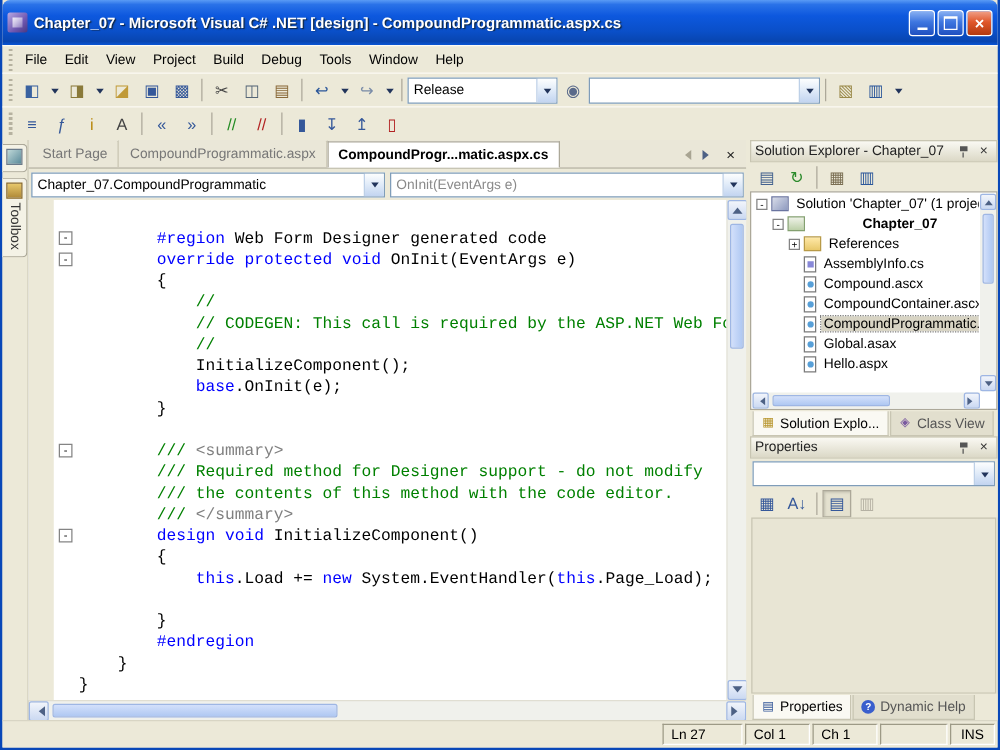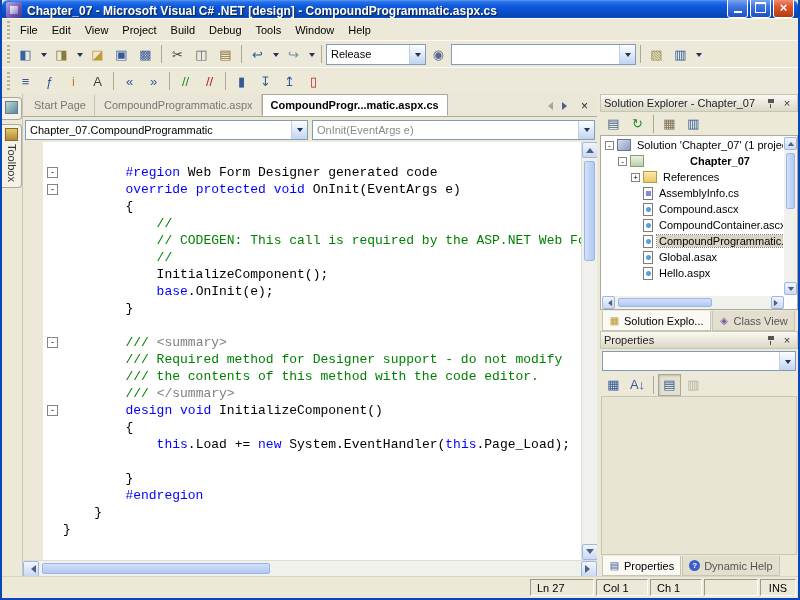--- a/index.html
+++ b/index.html
@@ -1,20 +1,20 @@
 <!DOCTYPE html>
 <html><head>
 <meta charset="utf-8">
 <style>
 *{margin:0;padding:0;box-sizing:border-box;}
 html,body{width:800px;height:600px;overflow:hidden;}
 body{font-family:"Liberation Sans",sans-serif;font-size:11px;color:#000;background:#0847B8;}
 .win{height:600px;display:flex;flex-direction:column;border-left:2px solid #0847B8;border-right:2px solid #0847B8;border-bottom:2px solid #0847B8;background:#ECE9D8;}
 
-.titlebar{height:18px;flex:none;display:flex;align-items:flex-end;gap:5px;padding:0 4px;border-radius:6px 6px 0 0;
+.titlebar{height:36px;flex:none;display:flex;align-items:center;gap:5px;padding:0 4px;border-radius:6px 6px 0 0;
 background:linear-gradient(180deg,#5A9BF5 0%,#2A72E8 10%,#0D58DE 35%,#0A4FC8 70%,#0845B0 92%,#0A55D5 100%);}
 .appicon{width:16px;height:16px;flex:none;border-radius:2px;background:linear-gradient(135deg,#B9A9E2,#7058B2 60%,#483882);position:relative;}
 .appicon::after{content:"";position:absolute;inset:4px;background:linear-gradient(135deg,rgba(255,255,255,.85),rgba(255,255,255,.25));}
 .wtitle{flex:1;color:#fff;font-weight:bold;font-size:12px;white-space:nowrap;overflow:hidden;text-shadow:1px 1px 1px #123;}
 .winbtns{display:flex;gap:2px;}
 .wb{width:21px;height:21px;border:1px solid #fff;border-radius:3px;display:flex;align-items:center;justify-content:center;color:#fff;font-weight:bold;font-size:13px;line-height:1;}
 .wb.min,.wb.max{background:linear-gradient(180deg,#8AB1F2,#3E76E0 45%,#1F50C0);}
 .wb.close{background:linear-gradient(180deg,#F0A088,#E0572B 45%,#B33A10);}
 .wb.min::after{content:"";width:8px;height:2px;background:#fff;margin-top:9px;}
 .wb.max::after{content:"";width:9px;height:8px;border:1px solid #fff;border-top:2px solid #fff;}
@@ -37,21 +37,21 @@
 .main{flex:1;display:flex;min-height:0;background:#ECE9D8;}
 .lstrip{width:21px;flex:none;border-right:1px solid #C8C5B2;display:flex;flex-direction:column;align-items:center;padding-top:3px;gap:4px;}
 .stab{width:20px;display:flex;flex-direction:column;align-items:center;gap:3px;padding:3px 0 5px;border:1px solid #ACA899;border-left:none;border-radius:0 4px 4px 0;background:#F4F2E6;}
 .sicon{width:13px;height:13px;border:1px solid #6A7A8A;}
 .sicon.se1{background:linear-gradient(135deg,#BFD8D8,#5A8A9A);}
 .sicon.tbx{background:linear-gradient(180deg,#E8C86A,#B08A38);border-color:#8A6A28;}
 .vlabel{writing-mode:vertical-rl;font-size:11px;color:#333;}
 
 .editor{flex:1;min-width:0;display:flex;flex-direction:column;}
 .tabstrip{height:23px;flex:none;display:flex;align-items:flex-end;background:#EAE7D8;border-bottom:1px solid #ACA899;padding:0 2px;}
-.tabs{display:flex;align-items:flex-start;height:100%;min-width:0;overflow:hidden;}
+.tabs{display:flex;align-items:flex-end;height:100%;min-width:0;overflow:hidden;}
 .etab{padding:4px 8px 4px;color:#777;white-space:nowrap;border:1px solid transparent;}
 .etab:not(.active){border-right:1px solid #C8C5B2;}
 .etab.active{background:#fff;border:1px solid #ACA899;border-bottom:1px solid #fff;margin-bottom:-1px;color:#000;font-weight:bold;}
 .tabnav{margin-left:auto;display:flex;align-items:center;gap:3px;padding:0 3px 3px;}
 .navbtn{width:15px;height:15px;display:flex;align-items:center;justify-content:center;font-size:12px;color:#222;}
 .tri-l{width:0;height:0;border:4px solid transparent;border-right:5px solid #4D6185;display:inline-block;}
 .tri-r{width:0;height:0;border:4px solid transparent;border-left:5px solid #4D6185;display:inline-block;}
 .tri-u{width:0;height:0;border:4px solid transparent;border-bottom:5px solid #4D6185;display:inline-block;margin-bottom:3px;}
 .tri-d{width:0;height:0;border:4px solid transparent;border-top:5px solid #4D6185;display:inline-block;margin-top:3px;}
 .tri-l.dimtri{border-right-color:#A8A492;}
@@ -191,21 +191,21 @@
       <span class="ddbtn">
         <span class="tri"></span>
       </span>
       <span class="tbtn">
         <span class="g" style="color: rgb(122, 140, 168);">↪</span>
       </span>
       <span class="ddbtn">
         <span class="tri"></span>
       </span>
       <span class="sep"></span>
-      <span class="combo" style="width: 100px;">
+      <span class="combo" style="width: 120px;">
         <span class="cval">Release</span>
         <span class="cbtn">
           <span class="tri"></span>
         </span>
       </span>
       <span class="tbtn">
         <span class="g" style="color: rgb(90, 106, 138);">◉</span>
       </span>
       <span class="combo" style="width: 185px;">
         <span class="cval"></span>

